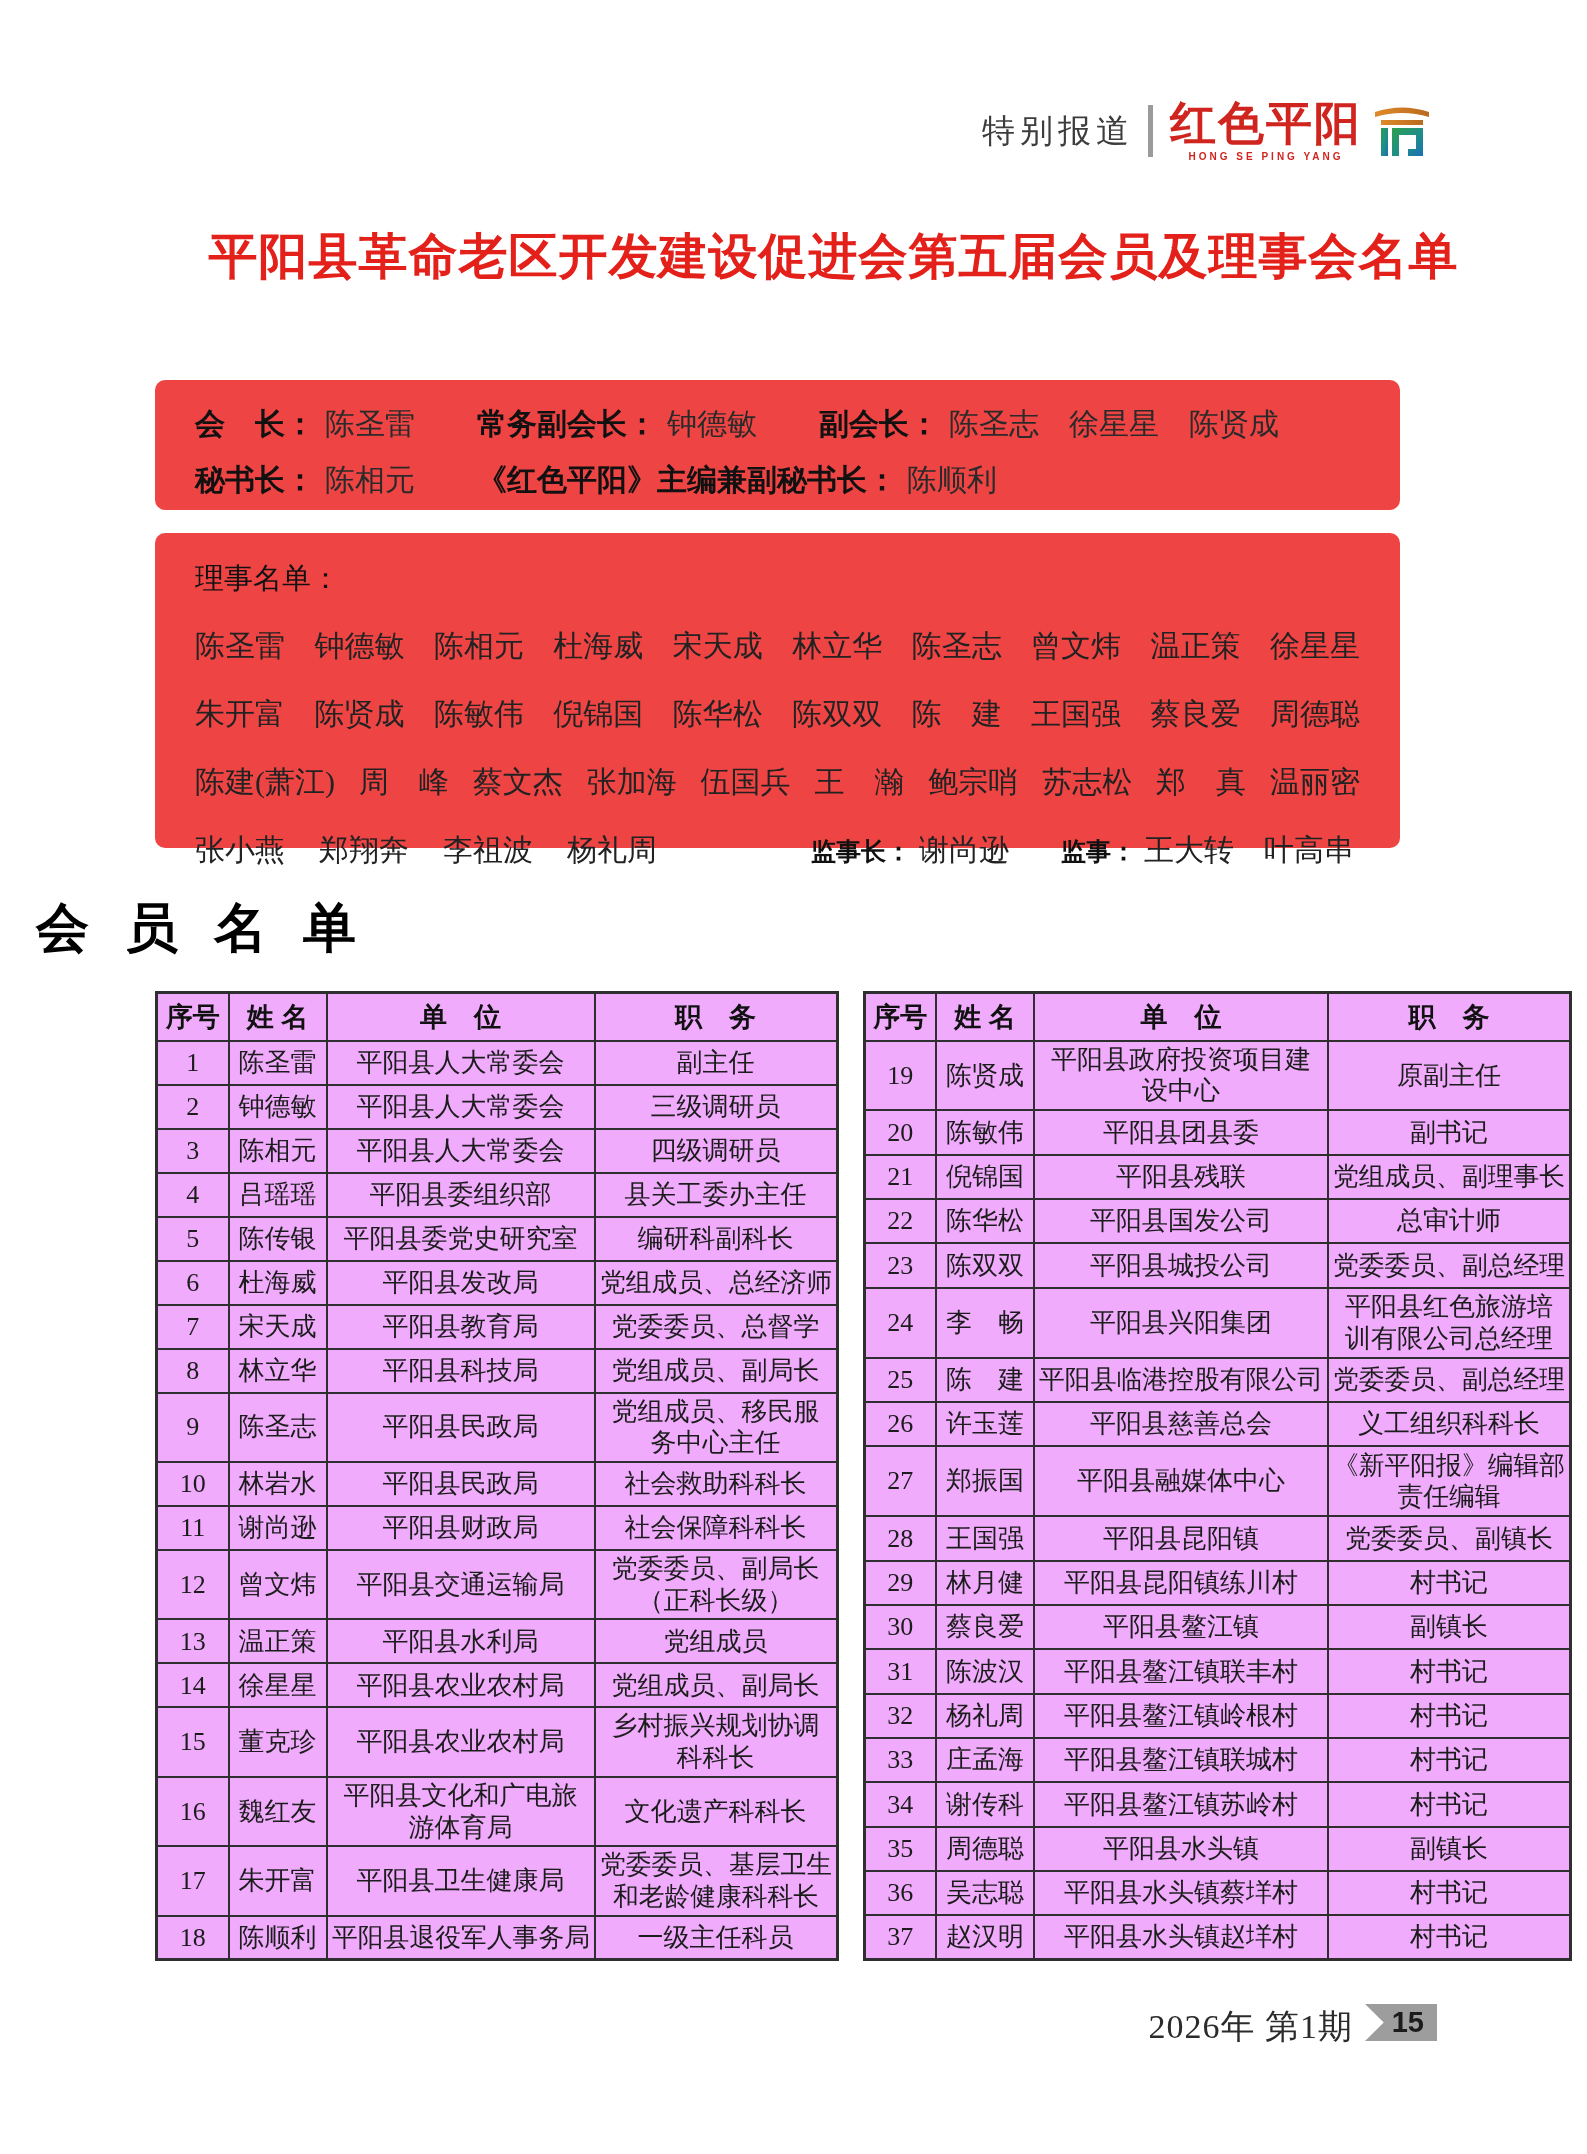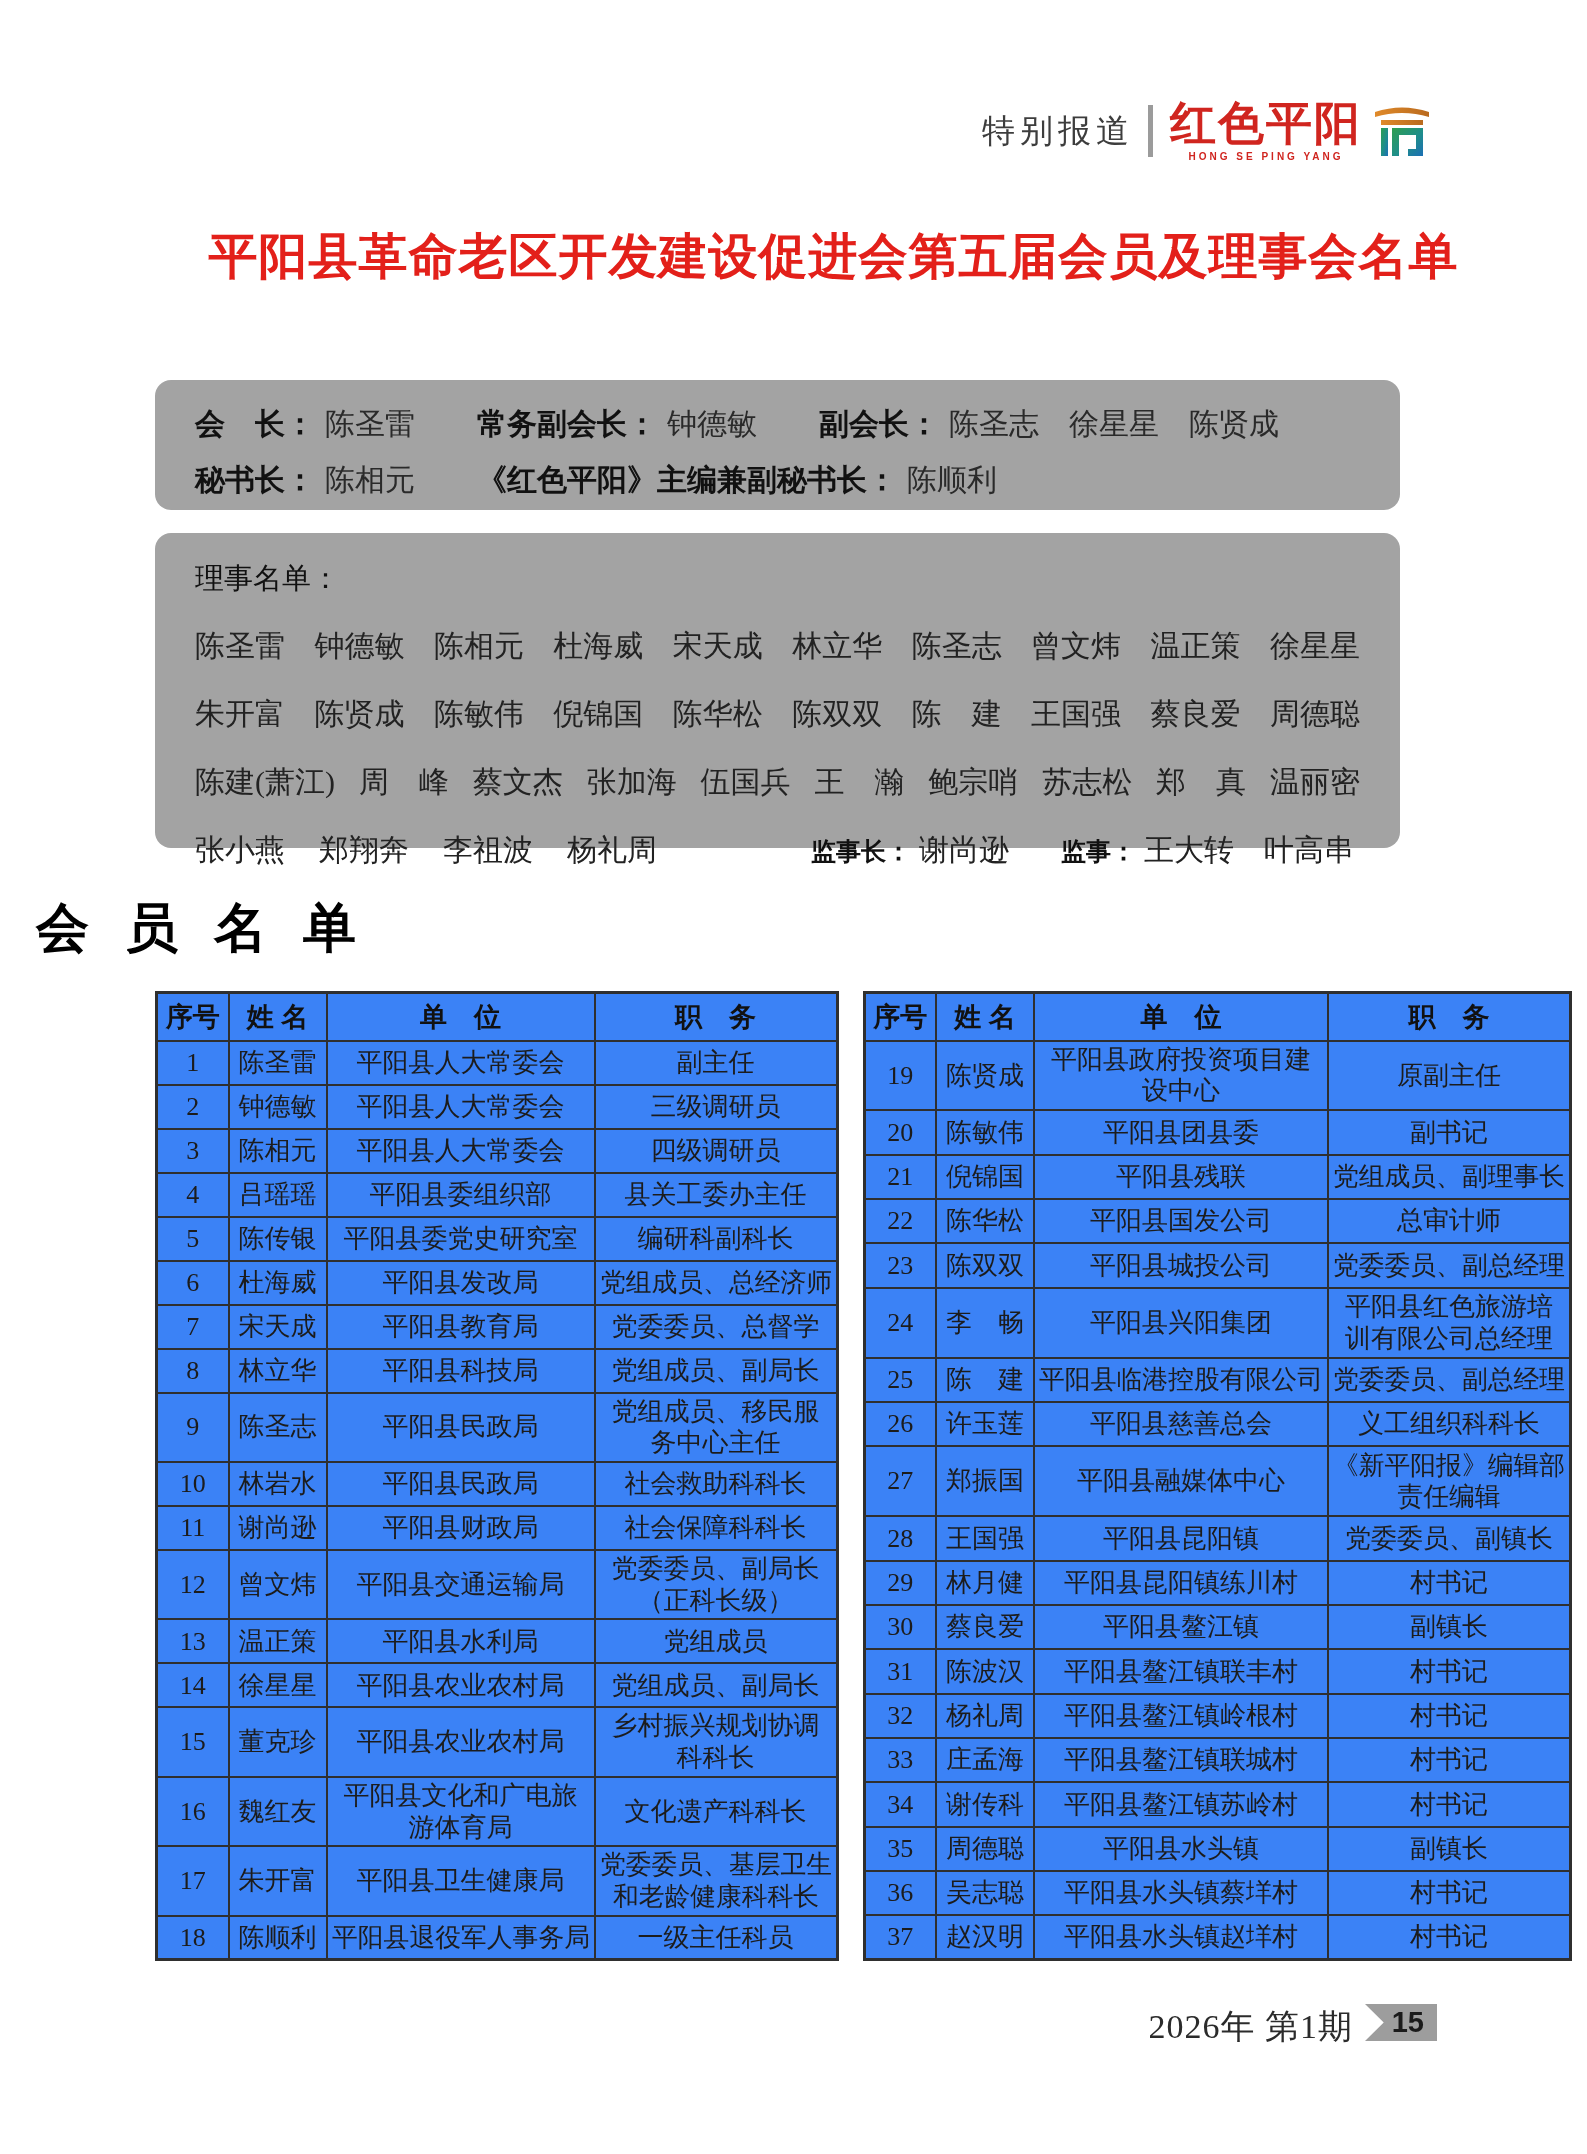--- a/index.html
+++ b/index.html
@@ -13,42 +13,42 @@
   .header-divider{width:5px;height:52px;background:#9b9b9b;margin:0 17px 0 14px;}
   .brand{display:flex;flex-direction:column;align-items:center;margin-right:12px;}
   .brand-cn{font-family:"Liberation Serif",serif;font-weight:bold;
     font-size:46px;color:#d0251f;letter-spacing:2px;line-height:1.05;}
   .brand-en{font-size:10px;font-weight:bold;color:#d0251f;letter-spacing:3px;margin-top:3px;}
   .logo{width:56px;height:52px;}
   
   .main-title{position:absolute;top:224px;left:0;width:100%;text-align:center;
     font-family:"Liberation Serif",serif;font-weight:bold;font-size:49px;color:#e3201a;letter-spacing:1px;padding-left:40px;}
   
-  .gray-box{position:absolute;left:155px;width:1245px;background:#a3a3a3;border-radius:16px;box-sizing:border-box;}
+  .gray-box{position:absolute;left:155px;width:1245px;background:#ef4444;border-radius:10px;box-sizing:border-box;}
   .box-leaders{top:380px;height:130px;padding:24px 40px 0 40px;}
   .lead-line{display:flex;align-items:baseline;gap:62px;height:42px;margin-bottom:14px;}
   .lead-group{display:flex;align-items:baseline;white-space:pre;}
   .lead-label{font-size:30px;font-weight:bold;color:#111;}
   .lead-names{font-family:"Liberation Serif",serif;font-size:30px;color:#2a2a2a;margin-left:10px;}
   .box-directors{top:533px;height:315px;padding:26px 40px 0 40px;}
   .dir-heading{font-size:29px;font-weight:normal;color:#111;}
   .dir-row{display:flex;justify-content:space-between;font-family:"Liberation Serif",serif;
     font-size:30px;color:#222;margin-top:27px;white-space:pre;}
   .dir-row-last{display:flex;align-items:baseline;font-family:"Liberation Serif",serif;
     font-size:30px;color:#222;margin-top:27px;white-space:pre;}
   .dir-row-last .dname{margin-right:34px;}
   .dlabel{font-family:Liberation Serif, serif;font-size:25px;font-weight:bold;color:#111;}
   .sp-chief{margin-left:120px;}
   .sp-members{margin-left:52px;}
   .dlabel + .dname{margin-left:8px;margin-right:0;}
   
   .member-title{position:absolute;top:893px;left:0;width:100%;text-align:left;
     font-size:53px;font-weight:bold;color:#000000;letter-spacing:36px;text-indent:36px;}
   .tables{position:absolute;top:991px;left:155px;display:flex;gap:24px;}
-  table.member{border-collapse:collapse;table-layout:fixed;background:#3b82f6;border:3px solid #2f2f2f;}
+  table.member{border-collapse:collapse;table-layout:fixed;background:#f0abfc;border:3px solid #2f2f2f;}
   table.member th,table.member td{border:2px solid #2f2f2f;text-align:center;vertical-align:middle;
     padding:2px 3px;box-sizing:border-box;overflow:hidden;}
   table.member th{height:48px;font-size:27px;font-weight:bold;color:#111;white-space:pre;}
   table.member td{height:44px;font-family:"Liberation Serif",serif;font-size:26px;color:#1c1c1c;line-height:1.22;}
   .sqz{display:inline-block;white-space:pre;text-align:center;transform-origin:50% 50%;}
   col.c-no{width:72px;}col.c-name{width:98px;}col.c-unit{width:246px;}col.c-role{width:210px;}
   
   .footer{position:absolute;top:2004px;right:150px;display:flex;}
   .issue{font-family:"Liberation Serif",serif;font-size:34px;color:#2b2b2b;letter-spacing:1px;margin-right:12px;}
   .page-badge{width:72px;height:37px;background:#9d9d9d;display:flex;align-items:center;justify-content:flex-end;

